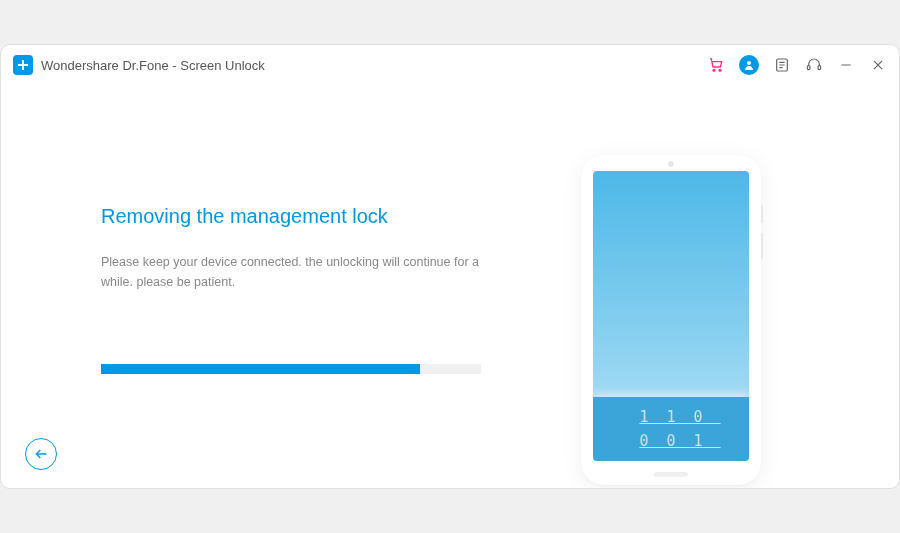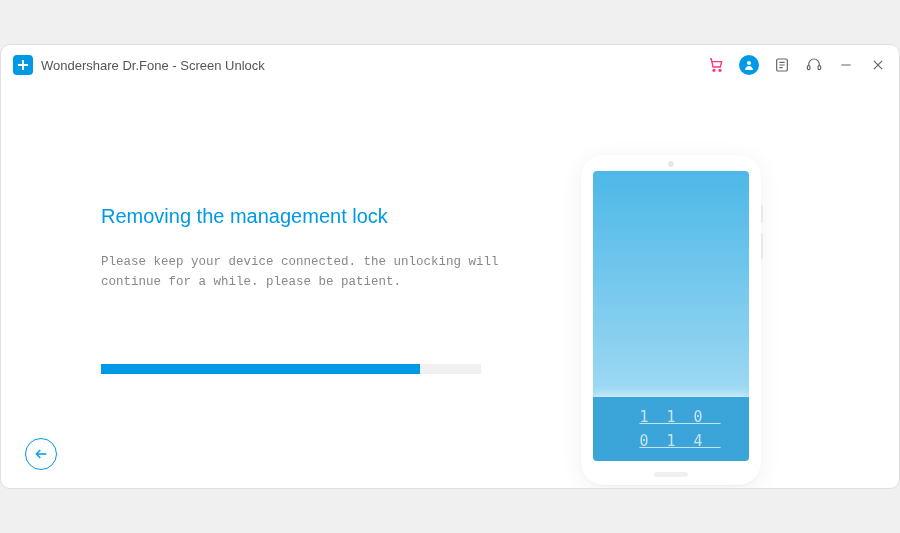--- a/index.html
+++ b/index.html
@@ -93,21 +93,20 @@
       color: #0099e5;
       font-weight: 500;
       margin-bottom: 24px;
     }
     .subtext {
       font-size: 12.5px;
       color: #888;
       line-height: 1.6;
       margin-bottom: 72px;
       max-width: 400px;
-      font-family: Liberation Mono, monospace;
     }
     .progress-track {
       width: 380px;
       height: 10px;
       background: #f0f0f0;
       position: relative;
     }
     .progress-fill {
       height: 100%;
       background: #0099e5;
@@ -263,21 +262,21 @@
         <div class="progress-fill" style="width: 84%;"></div>
       </div>
     </div>
     <div class="right-pane">
       <div class="phone">
         <div class="phone-side-btn sbtn1"></div>
         <div class="phone-side-btn sbtn2"></div>
         <div class="phone-screen">
           <div class="phone-keypad">
             <div>110</div>
-            <div>014</div>
+            <div>001</div>
           </div>
         </div>
       </div>
     </div>
   </div>
 
   <div class="back-btn">
     <svg width="16" height="16" viewBox="0 0 24 24" fill="none" stroke="#0099e5" stroke-width="2">
         <line x1="20" y1="12" x2="5" y2="12"></line>
         <polyline points="11 6 5 12 11 18"></polyline>

